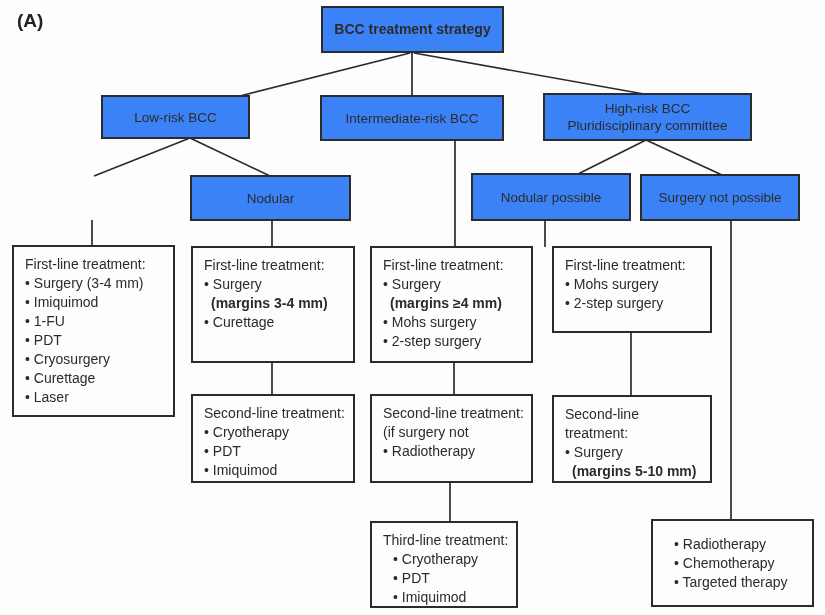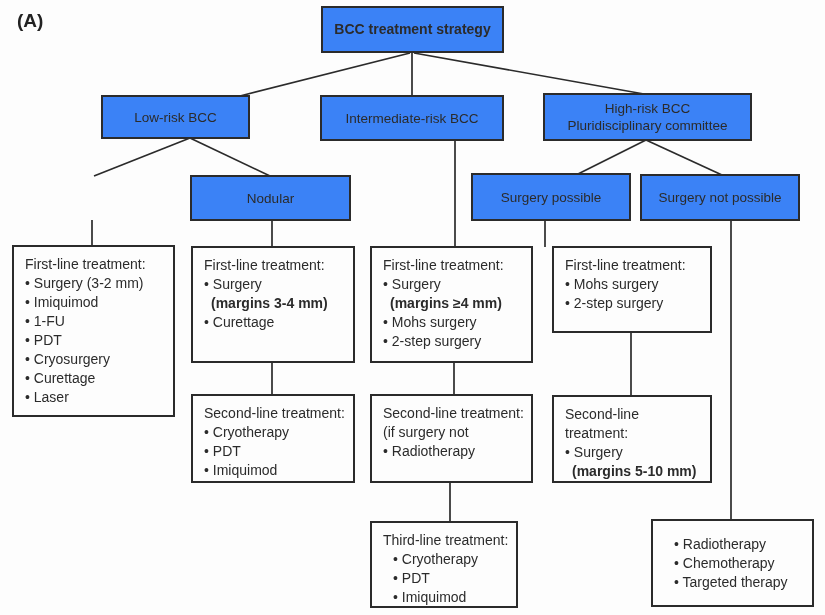--- a/index.html
+++ b/index.html
@@ -68,29 +68,29 @@
   </div>
   <div class="box" style="left:543px;top:93px;width:209px;height:48px">
     <span>High-risk BCC</span>
     <span>Pluridisciplinary committee</span>
   </div>
 
   <div class="box" style="left:190px;top:175px;width:161px;height:46px">
     <span>Nodular</span>
   </div>
   <div class="box" style="left:471px;top:173px;width:160px;height:48px">
-    <span>Surgery possible</span>
+    <span>Nodular possible</span>
   </div>
   <div class="box" style="left:640px;top:174px;width:160px;height:47px">
     <span>Surgery not possible</span>
   </div>
 
   <div class="tbox" style="left:12px;top:245px;width:163px;height:172px">
     <div>First-line treatment:</div>
-    <div>• Surgery (3-2 mm)</div>
+    <div>• Surgery (3-4 mm)</div>
     <div>• Imiquimod</div>
     <div>• 1-FU</div>
     <div>• PDT</div>
     <div>• Cryosurgery</div>
     <div>• Curettage</div>
     <div>• Laser</div>
   </div>
 
   <div class="tbox" style="left:191px;top:246px;width:164px;height:117px">
     <div>First-line treatment:</div>

